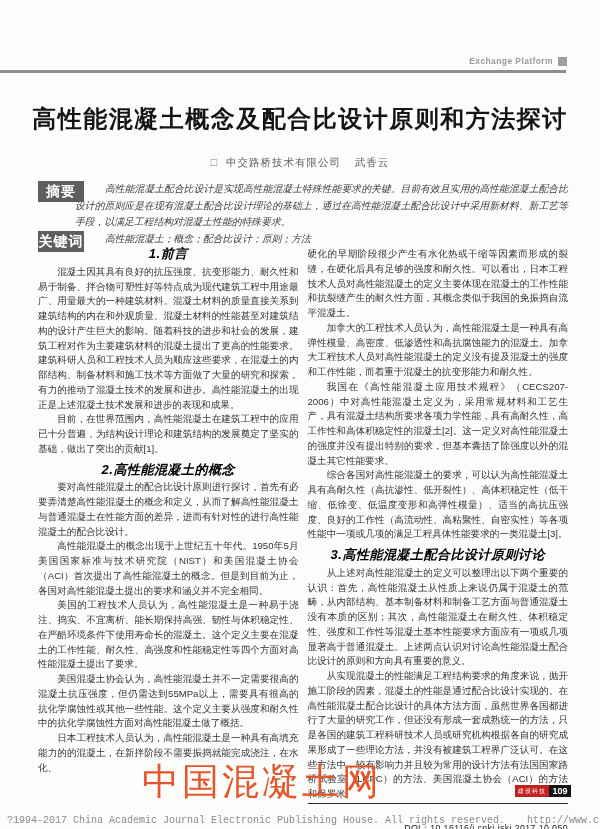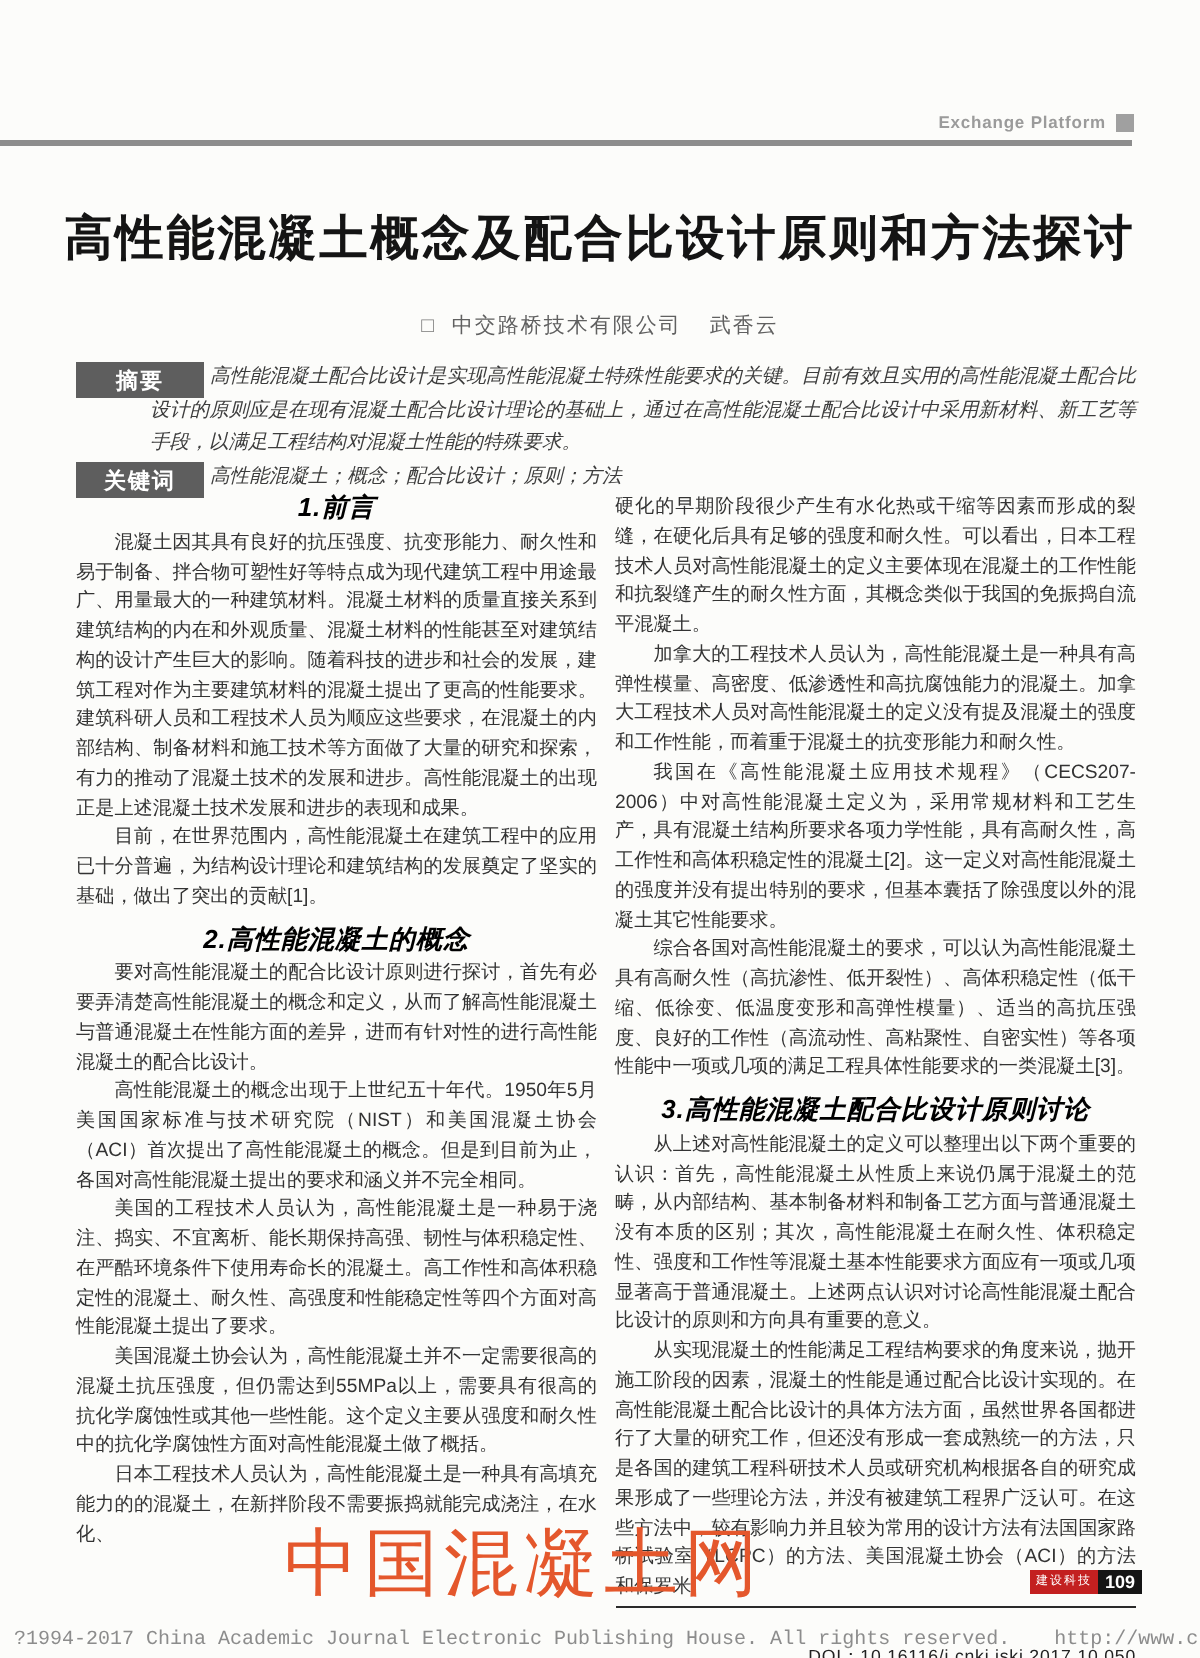--- a/index.html
+++ b/index.html
@@ -42,23 +42,23 @@
   }
   .byline .box { margin-right: 4px; color: #7a7a7a; }
   .byline .author { margin-left: 10px; margin-top: 20px; }
 
   
   .meta { position: absolute; left: 38px; right: 32px; }
   .meta-abstract { top: 181px; }
   .meta-keywords { top: 231px; }
   .meta-label {
     position: absolute; left: 0; top: 0;
-    width: 64px; padding: 1.5px 0;
+    width: 46px; padding: 1.5px 0;
     background: #5e5e5e; color: #fff;
-    font-size: 11px; font-weight: bold; text-align: center; letter-spacing: 1px;
+    font-size: 14px; font-weight: bold; text-align: center; letter-spacing: 1px;
   }
   .meta-text {
     margin: 0 0 0 37px;
     font-family: "Liberation Serif", serif; font-style: italic;
     font-size: 9.8px; line-height: 16.5px; color: #3d3d3d;
     text-align: justify; text-indent: 30px;
   }
   .meta-keywords .meta-text { text-align: left; font-style: italic; }
 
   
@@ -135,21 +135,21 @@
   </div>
 
   <div class="columns">
     <div class="col">
       <h2>1.前言</h2>
       <p>混凝土因其具有良好的抗压强度、抗变形能力、耐久性和易于制备、拌合物可塑性好等特点成为现代建筑工程中用途最广、用量最大的一种建筑材料。混凝土材料的质量直接关系到建筑结构的内在和外观质量、混凝土材料的性能甚至对建筑结构的设计产生巨大的影响。随着科技的进步和社会的发展，建筑工程对作为主要建筑材料的混凝土提出了更高的性能要求。建筑科研人员和工程技术人员为顺应这些要求，在混凝土的内部结构、制备材料和施工技术等方面做了大量的研究和探索，有力的推动了混凝土技术的发展和进步。高性能混凝土的出现正是上述混凝土技术发展和进步的表现和成果。</p>
       <p>目前，在世界范围内，高性能混凝土在建筑工程中的应用已十分普遍，为结构设计理论和建筑结构的发展奠定了坚实的基础，做出了突出的贡献[1]。</p>
       <h2>2.高性能混凝土的概念</h2>
       <p>要对高性能混凝土的配合比设计原则进行探讨，首先有必要弄清楚高性能混凝土的概念和定义，从而了解高性能混凝土与普通混凝土在性能方面的差异，进而有针对性的进行高性能混凝土的配合比设计。</p>
       <p>高性能混凝土的概念出现于上世纪五十年代。1950年5月美国国家标准与技术研究院（NIST）和美国混凝土协会（ACI）首次提出了高性能混凝土的概念。但是到目前为止，各国对高性能混凝土提出的要求和涵义并不完全相同。</p>
-      <p>美国的工程技术人员认为，高性能混凝土是一种易于浇注、捣实、不宜离析、能长期保持高强、韧性与体积稳定性、在严酷环境条件下使用寿命长的混凝土。高工作性和高体积稳定性的混凝土、耐久性、高强度和性能稳定性等四个方面对高性能混凝土提出了要求。</p>
+      <p>美国的工程技术人员认为，高性能混凝土是一种易于浇注、捣实、不宜离析、能长期保持高强、韧性与体积稳定性、在严酷环境条件下使用寿命长的混凝土。这个定义主要在混凝土的工作性能、耐久性、高强度和性能稳定性等四个方面对高性能混凝土提出了要求。</p>
       <p>美国混凝土协会认为，高性能混凝土并不一定需要很高的混凝土抗压强度，但仍需达到55MPa以上，需要具有很高的抗化学腐蚀性或其他一些性能。这个定义主要从强度和耐久性中的抗化学腐蚀性方面对高性能混凝土做了概括。</p>
       <p>日本工程技术人员认为，高性能混凝土是一种具有高填充能力的的混凝土，在新拌阶段不需要振捣就能完成浇注，在水化、</p>
     </div>
     <div class="col">
       <p class="no-indent">硬化的早期阶段很少产生有水化热或干缩等因素而形成的裂缝，在硬化后具有足够的强度和耐久性。可以看出，日本工程技术人员对高性能混凝土的定义主要体现在混凝土的工作性能和抗裂缝产生的耐久性方面，其概念类似于我国的免振捣自流平混凝土。</p>
       <p>加拿大的工程技术人员认为，高性能混凝土是一种具有高弹性模量、高密度、低渗透性和高抗腐蚀能力的混凝土。加拿大工程技术人员对高性能混凝土的定义没有提及混凝土的强度和工作性能，而着重于混凝土的抗变形能力和耐久性。</p>
       <p>我国在《高性能混凝土应用技术规程》（CECS207-2006）中对高性能混凝土定义为，采用常规材料和工艺生产，具有混凝土结构所要求各项力学性能，具有高耐久性，高工作性和高体积稳定性的混凝土[2]。这一定义对高性能混凝土的强度并没有提出特别的要求，但基本囊括了除强度以外的混凝土其它性能要求。</p>
       <p>综合各国对高性能混凝土的要求，可以认为高性能混凝土具有高耐久性（高抗渗性、低开裂性）、高体积稳定性（低干缩、低徐变、低温度变形和高弹性模量）、适当的高抗压强度、良好的工作性（高流动性、高粘聚性、自密实性）等各项性能中一项或几项的满足工程具体性能要求的一类混凝土[3]。</p>
       <h2>3.高性能混凝土配合比设计原则讨论</h2>
       <p>从上述对高性能混凝土的定义可以整理出以下两个重要的认识：首先，高性能混凝土从性质上来说仍属于混凝土的范畴，从内部结构、基本制备材料和制备工艺方面与普通混凝土没有本质的区别；其次，高性能混凝土在耐久性、体积稳定性、强度和工作性等混凝土基本性能要求方面应有一项或几项显著高于普通混凝土。上述两点认识对讨论高性能混凝土配合比设计的原则和方向具有重要的意义。</p>

